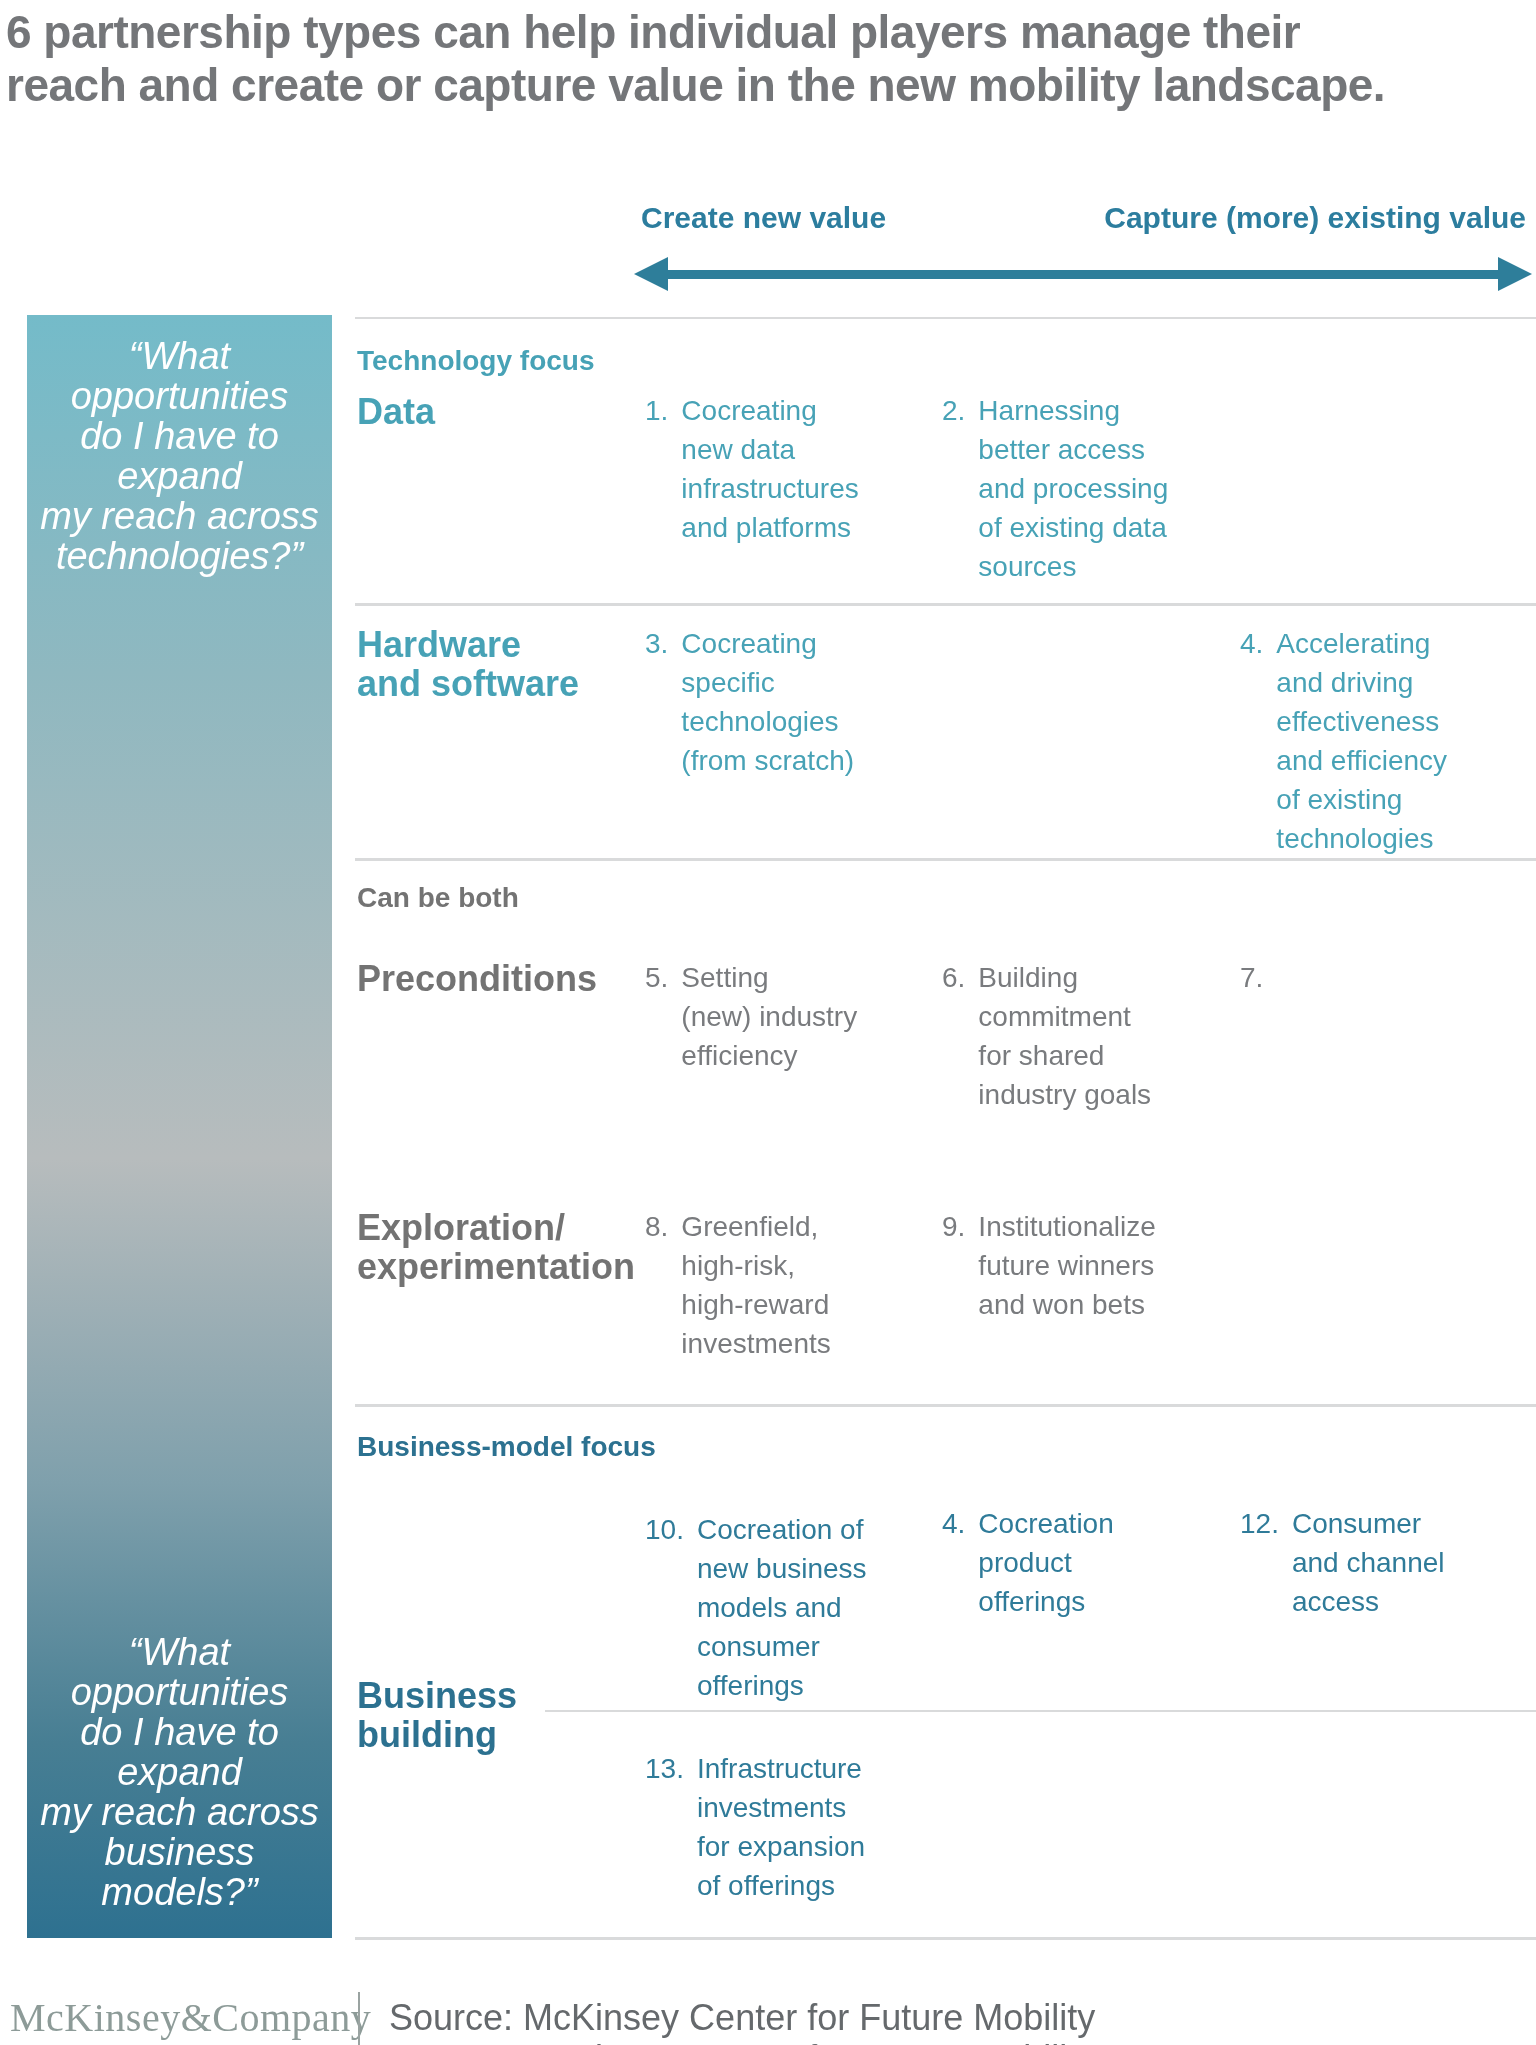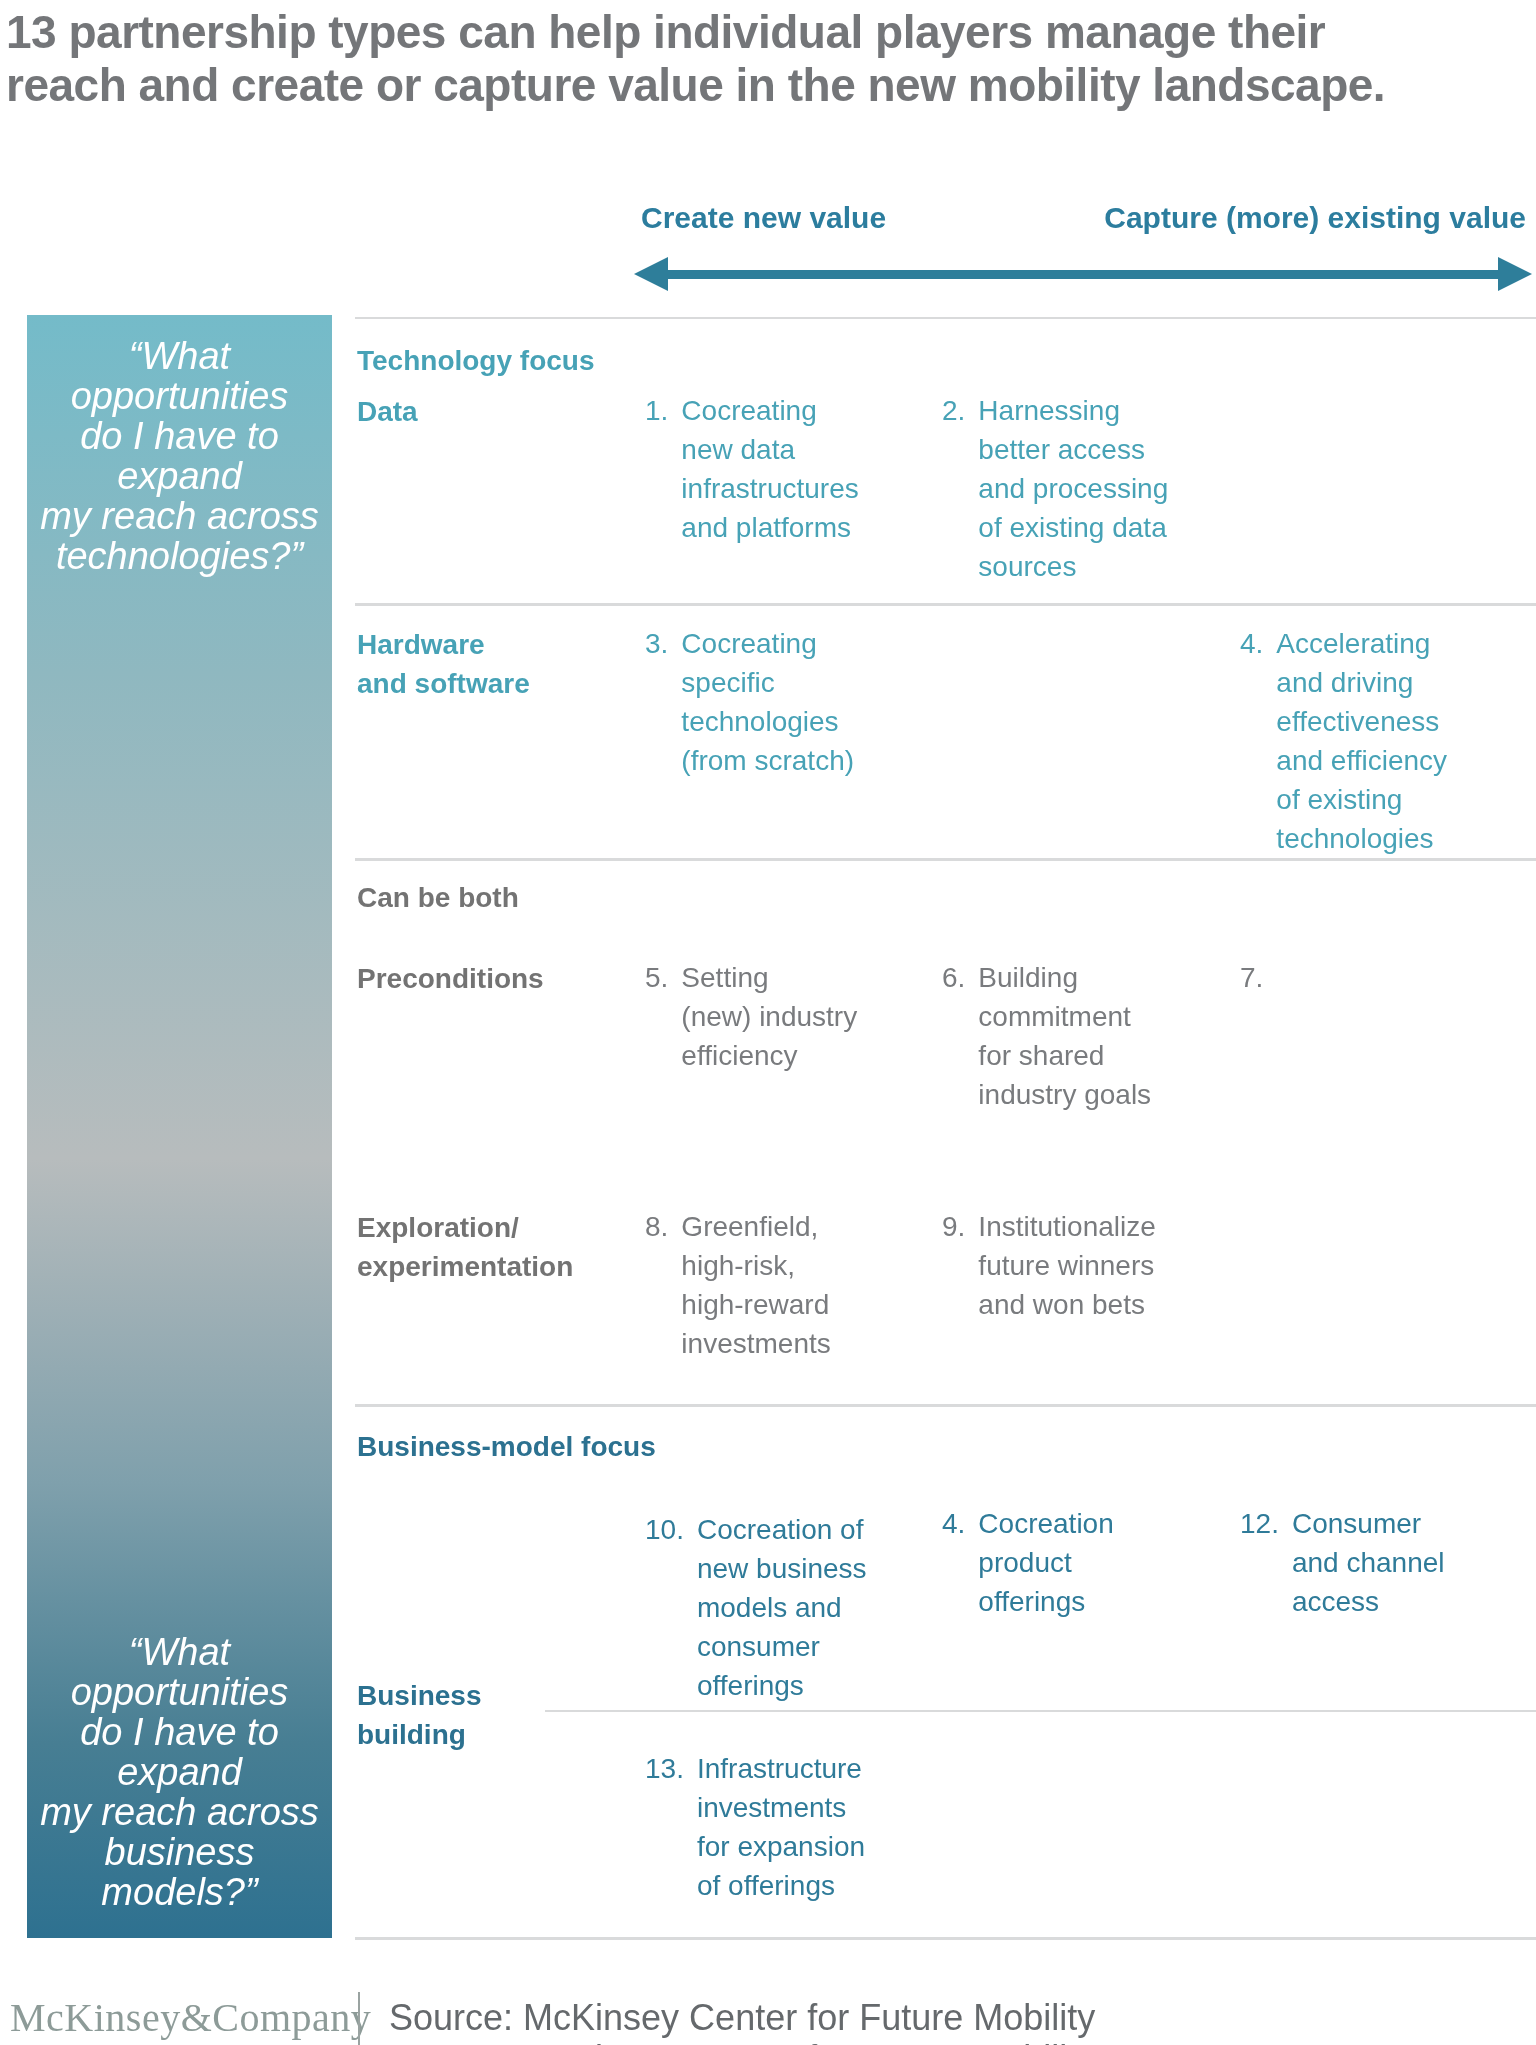--- a/index.html
+++ b/index.html
@@ -36,21 +36,21 @@
     position:absolute;left:8px;right:8px;text-align:center;
     font-size:38px;line-height:40px;font-style:italic;color:#ffffff;
   }
   .quote-top{top:21px;}
   .quote-bottom{bottom:26px;}
 
   
   .grid{position:absolute;left:355px;top:317px;width:1181px;height:1621px;border-top:2px solid #d9dadb;}
   .sep{position:absolute;left:0;width:1181px;height:3px;background:#d9dadb;}
   .hdr{position:absolute;font-size:28px;font-weight:700;}
-  .row-label{position:absolute;font-size:28px;line-height:39px;font-weight:700;}
+  .row-label{position:absolute;font-size:36px;line-height:39px;font-weight:700;}
   .item{position:absolute;display:flex;font-size:28px;line-height:39px;width:285px;}
   .item .num{margin-right:13px;flex:none;}
 
   .c-teal{color:#47a2b6;}
   .c-dkteal{color:#2f7b99;}
   .c-dkteal-hdr{color:#2c7190;}
   .c-graytxt{color:#797b7e;}
   .c-graylbl{color:#737373;}
 
   
@@ -58,21 +58,21 @@
     font-size:40px;color:#8d9b98;letter-spacing:0.5px;}
   .footer-divider{position:absolute;left:358px;top:1992px;width:2px;height:60px;background:#9aa3a1;}
   .footer-source{position:absolute;left:389px;top:1997px;font-size:36px;color:#65696c;}
   .footer-logo-clip{position:absolute;left:10px;top:2036px;font-family:"Liberation Serif",serif;
     font-size:40px;color:#8d9b98;letter-spacing:0.5px;}
   .footer-source-clip{position:absolute;left:389px;top:2038px;font-size:36px;color:#65696c;}
 </style>
 </head>
 <body>
 
-<div class="title ml">13 partnership types can help individual players manage their
+<div class="title ml">6 partnership types can help individual players manage their
 reach and create or capture value in the new mobility landscape.</div>
 
 <div class="axis-label axis-left">Create new value</div>
 <div class="axis-label axis-right">Capture (more) existing value</div>
 <div class="arrow">
   <div class="head-l"></div>
   <div class="shaft"></div>
   <div class="head-r"></div>
 </div>
 

